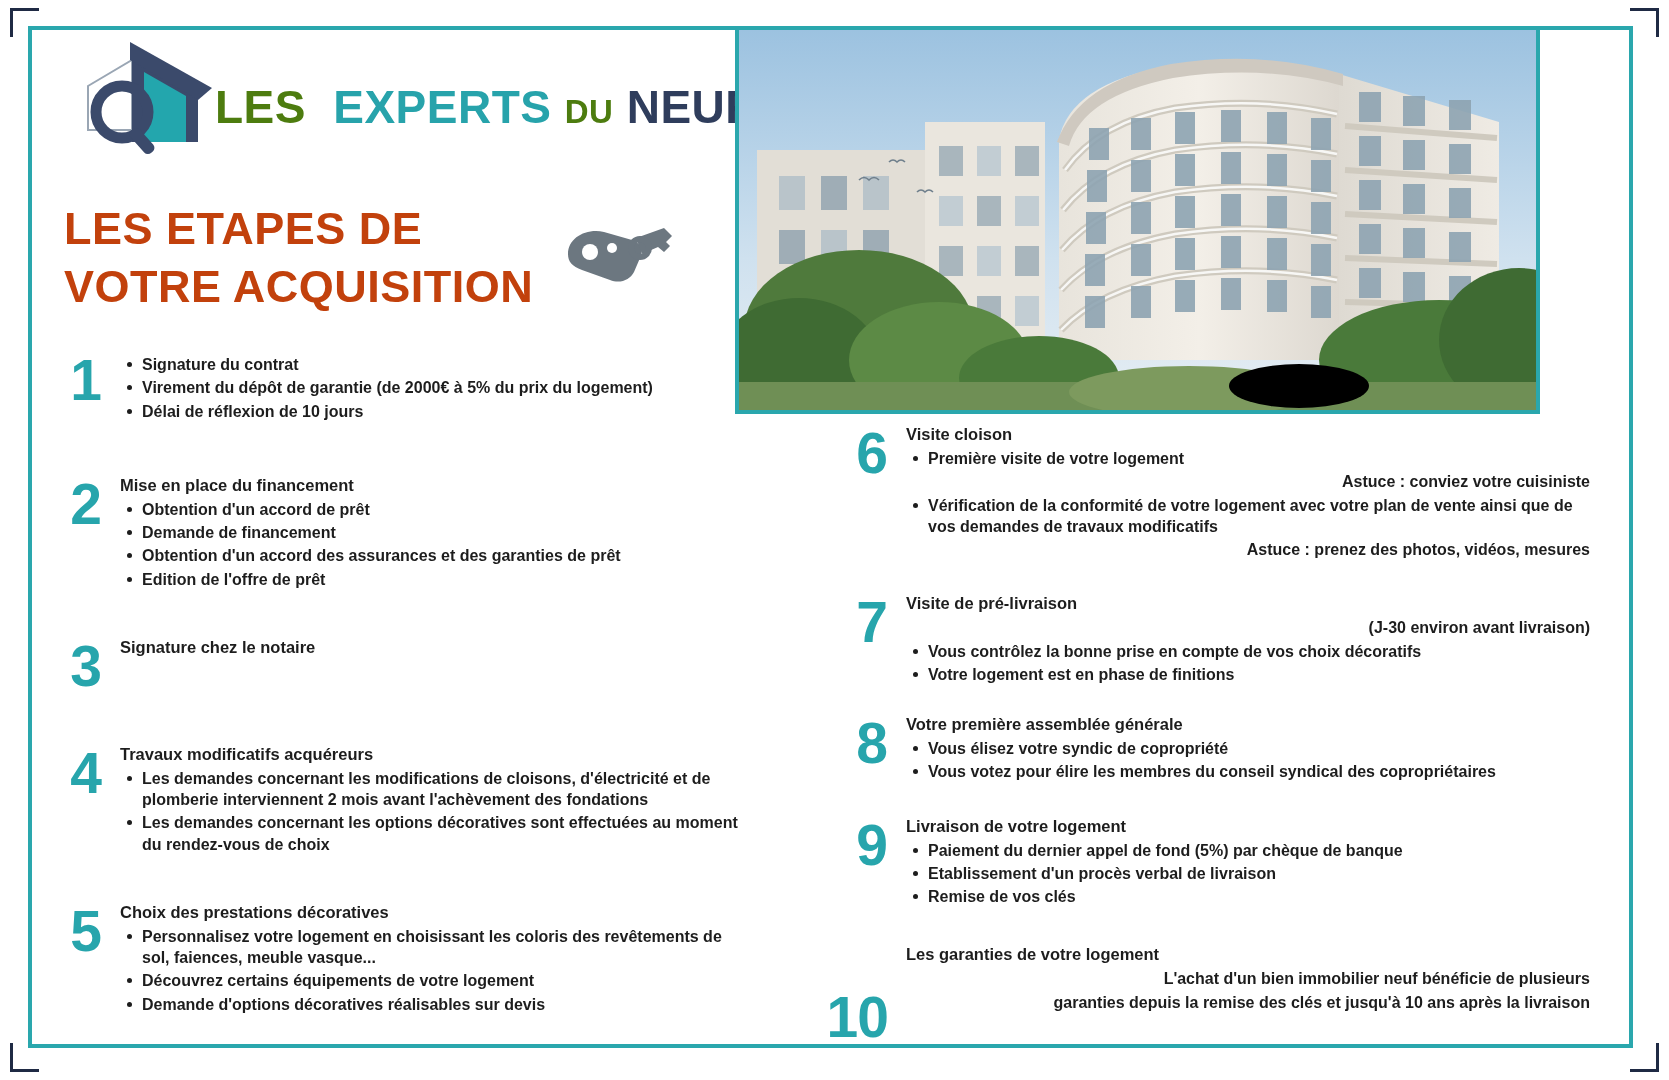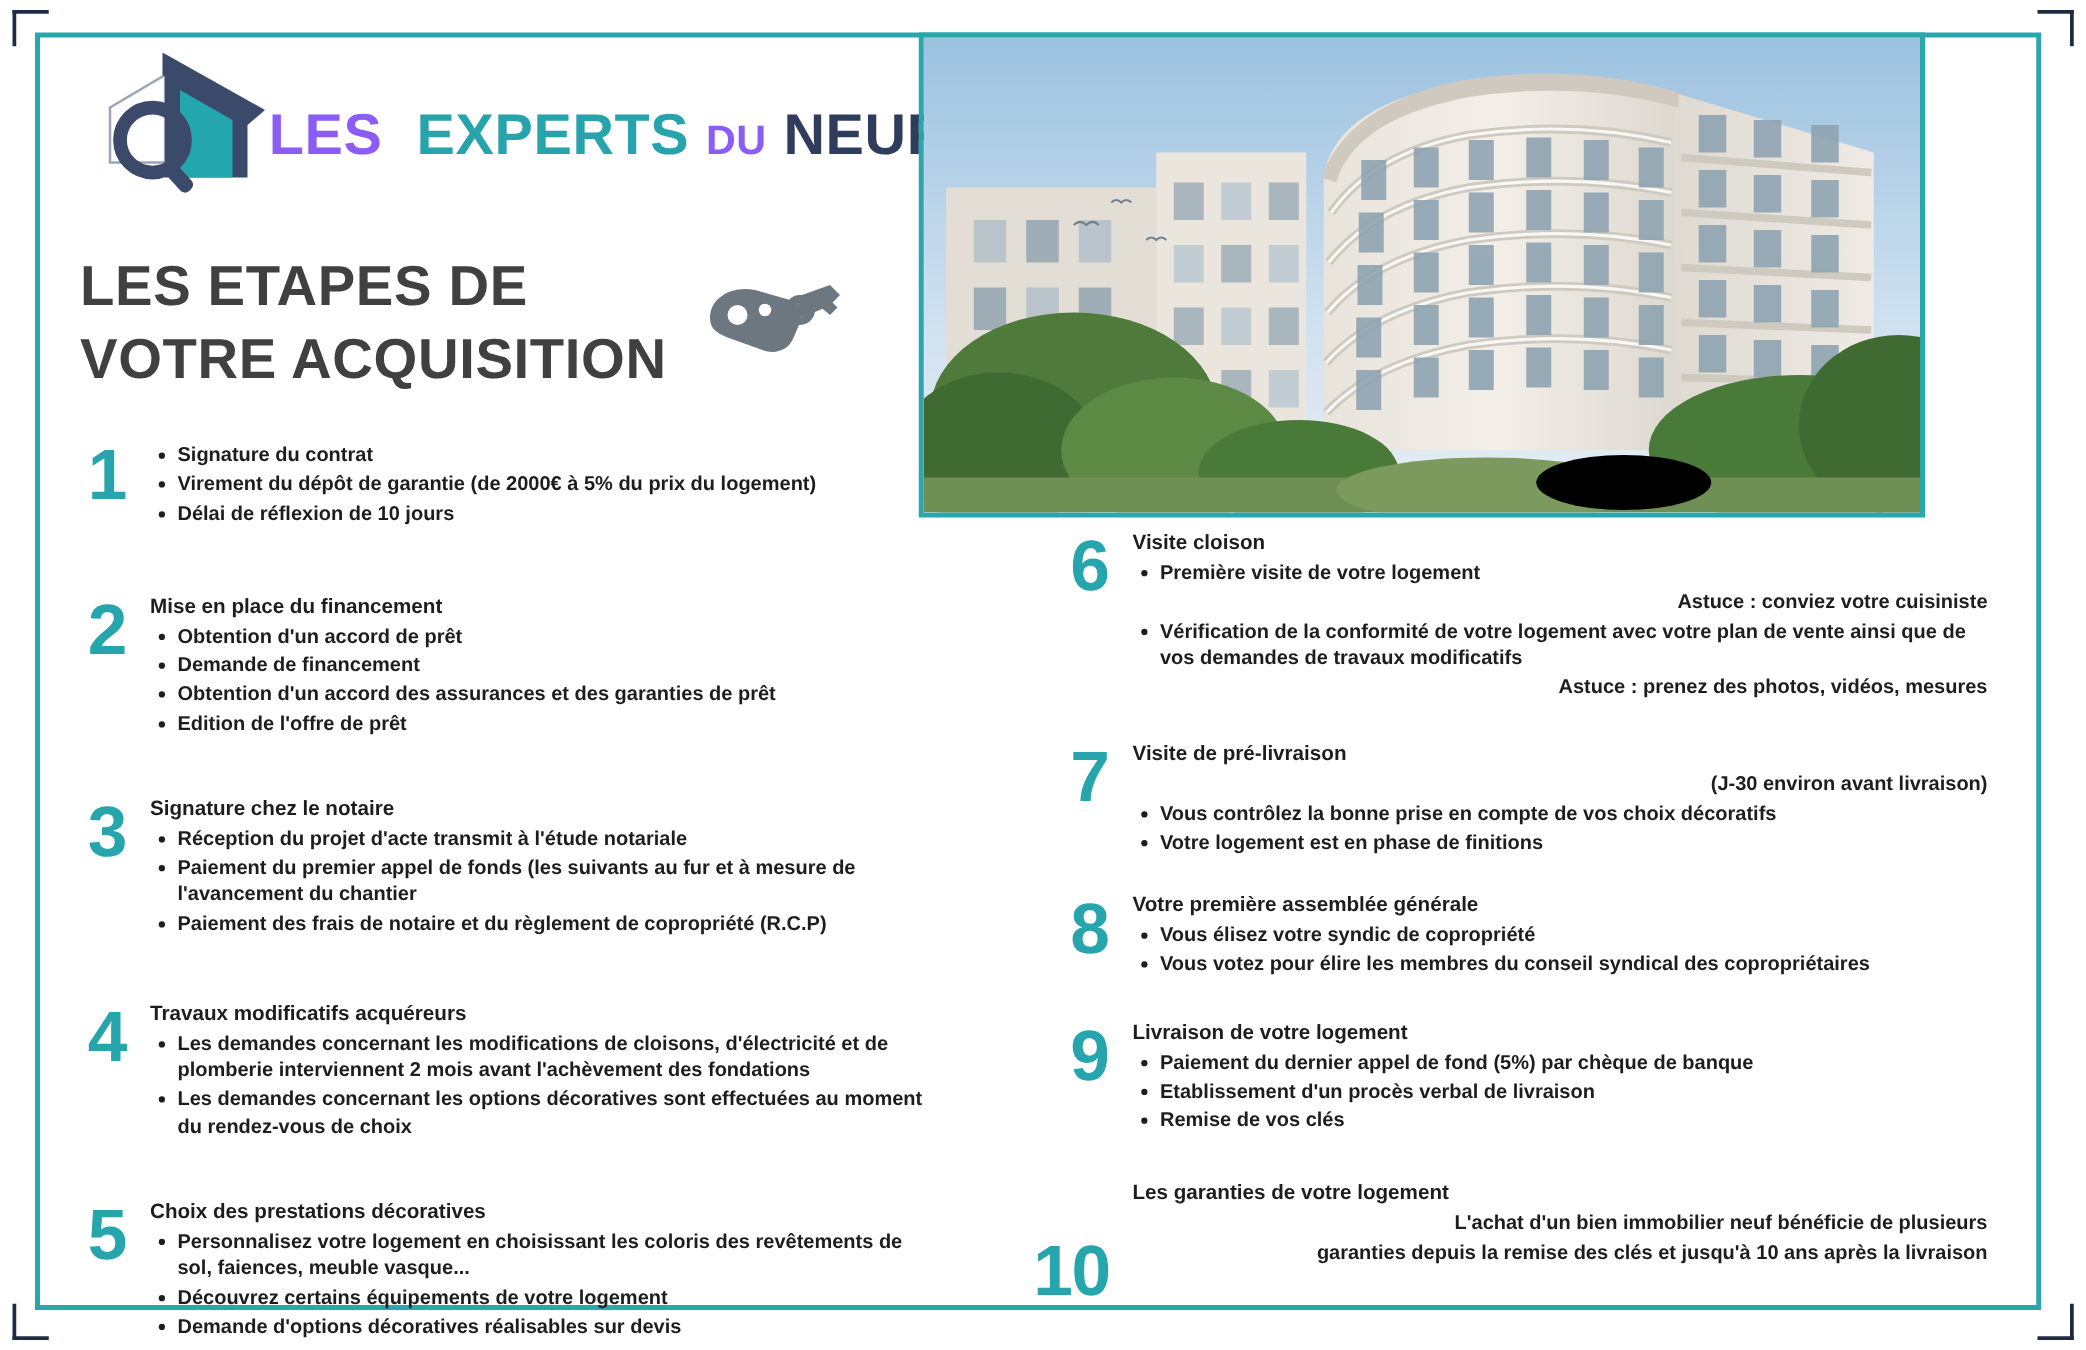--- a/index.html
+++ b/index.html
@@ -52,33 +52,33 @@
   .logo-mark { position: absolute; left: 0; top: 0; width: 160px; height: 120px; }
   .logo-text {
     position: absolute;
     left: 145px;
     top: 42px;
     white-space: nowrap;
     font-size: 46px;
     font-weight: bold;
     letter-spacing: 0.5px;
   }
-  .lt-grey { color: #8b5cf6; }
+  .lt-grey { color: #4d7c0f; }
   .lt-teal { color: #27a3ab; margin-left: 14px; }
   .lt-navy { color: #2f3d5c; }
   .lt-small { font-size: 33px; }
 
   
   .headline {
     position: absolute;
     left: 64px;
     top: 200px;
     font-size: 45px;
     font-weight: bold;
-    color: #404040;
+    color: #c2410c;
     line-height: 1.28;
     letter-spacing: 0.5px;
   }
 
   
   .keys-icon {
     position: absolute;
     left: 560px;
     top: 218px;
     width: 120px;
@@ -383,25 +383,20 @@
         <li class="dotted">Obtention d'un accord des assurances et des garanties de prêt</li>
         <li class="dotted">Edition de l'offre de prêt</li>
       </ul>
     </div>
   </div>
 
   <div class="step s3">
     <div class="step-num">3</div>
     <div class="step-body">
       <p class="step-title">Signature chez le notaire</p>
-      <ul class="bullets">
-        <li class="dotted">Réception du projet d'acte transmit à l'étude notariale</li>
-        <li class="dotted">Paiement du premier appel de fonds (les suivants au fur et à mesure de l'avancement du chantier</li>
-        <li class="dotted">Paiement des frais de notaire et du règlement de copropriété (R.C.P)</li>
-      </ul>
     </div>
   </div>
 
   <div class="step s4">
     <div class="step-num">4</div>
     <div class="step-body">
       <p class="step-title">Travaux modificatifs acquéreurs</p>
       <ul class="bullets">
         <li class="dotted">Les demandes concernant les modifications de cloisons, d'électricité et de plomberie interviennent 2 mois avant l'achèvement des fondations</li>
         <li class="dotted">Les demandes concernant les options décoratives sont effectuées au moment du rendez-vous de choix</li>

